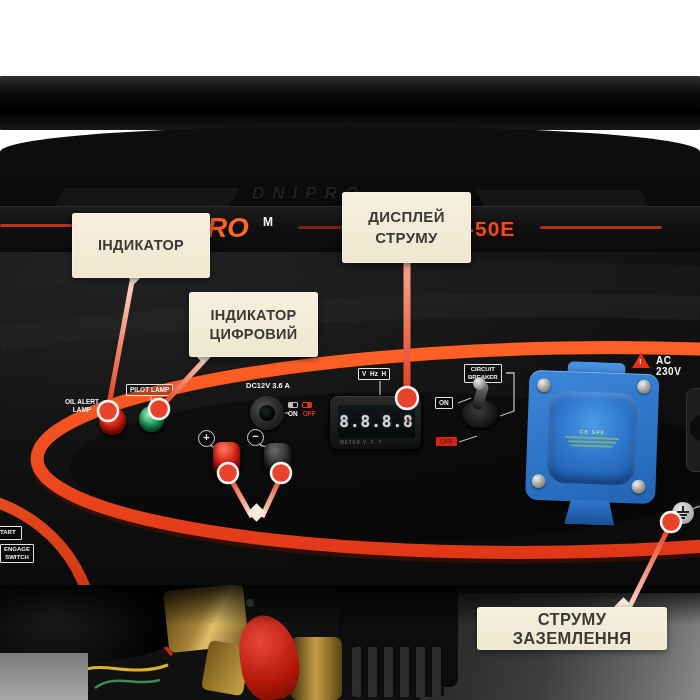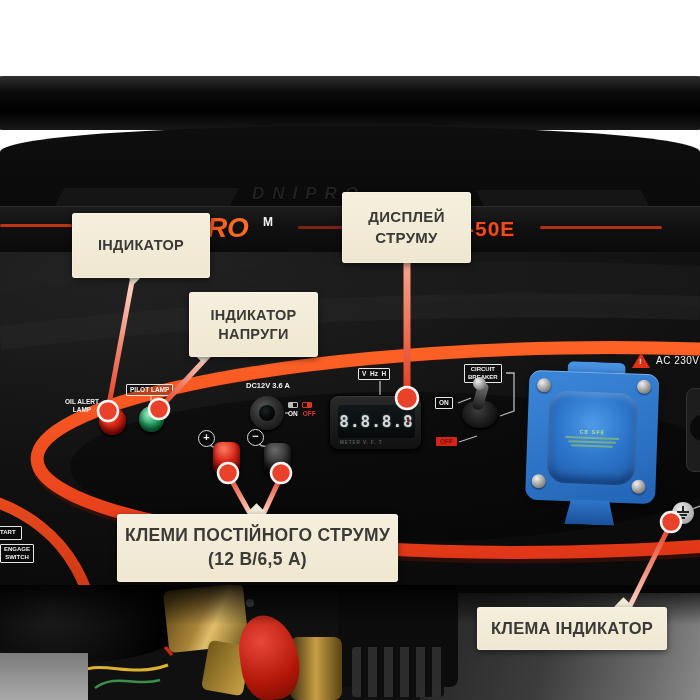--- a/index.html
+++ b/index.html
@@ -148,21 +148,21 @@
 
   
   .edge-sock{position:absolute;left:686px;top:388px;width:34px;height:84px;border-radius:8px;z-index:4;
        background:#1d1d1d;border:1px solid #333;}
   .edge-sock .c{position:absolute;left:3px;top:26px;width:26px;height:26px;border-radius:50%;background:#0a0a0a;}
 
   
   .warn{position:absolute;left:632px;top:353px;z-index:4;width:0;height:0;
        border-left:9px solid transparent;border-right:9px solid transparent;border-bottom:15px solid #e03118;}
   .warn-ex{position:absolute;left:639px;top:357px;z-index:4;color:#fff;font-weight:bold;font-size:8px;}
-  .ac-label{position:absolute;left:656px;top:355px;z-index:4;color:#f5f5f5;font-weight:normal;font-size:10px;
+  .ac-label{position:absolute;left:656px;top:355px;z-index:4;color:#f5f5f5;font-weight:bold;font-size:10px;
        letter-spacing:.5px;}
 
   
   .gnd{position:absolute;left:672px;top:502px;width:22px;height:22px;border-radius:50%;z-index:4;
        background:radial-gradient(circle at 38% 32%,#e8e8e8,#a8a8a8 75%);box-shadow:0 1px 3px #000;}
   .gnd i{position:absolute;background:#222;}
   .gnd .v{left:10px;top:4px;width:2px;height:5px;}
   .gnd .b1{left:5px;top:9px;width:12px;height:2px;}
   .gnd .b2{left:7px;top:12px;width:8px;height:2px;}
   .gnd .b3{left:9px;top:15px;width:4px;height:2px;}
@@ -387,27 +387,23 @@
   <div class="pointer" style="left:128px;top:268px;"></div>
   <div class="pointer" style="left:196px;top:347px;"></div>
   <div class="pointer" style="left:250px;top:506px;"></div>
   <div class="pointer" style="left:617px;top:600px;"></div>
 
   <div class="callout co-oil">
     <span>ІНДИКАТОР</span>
   </div>
   <div class="callout co-volt">
     <span>ІНДИКАТОР</span>
-    <span>НАПРУГИ</span>
+    <span>ЦИФРОВИЙ</span>
   </div>
   <div class="callout co-disp">
     <span>ДИСПЛЕЙ</span>
     <span>СТРУМУ</span>
   </div>
-  <div class="callout co-dc">
-    <span>КЛЕМИ ПОСТІЙНОГО СТРУМУ</span>
-    <span>(12 В/6,5 А)</span>
-  </div>
   <div class="callout co-gnd">
-    <span>КЛЕМА ІНДИКАТОР</span>
+    <span>СТРУМУ ЗАЗЕМЛЕННЯ</span>
   </div>
 
 </div>
 
 </body></html>

